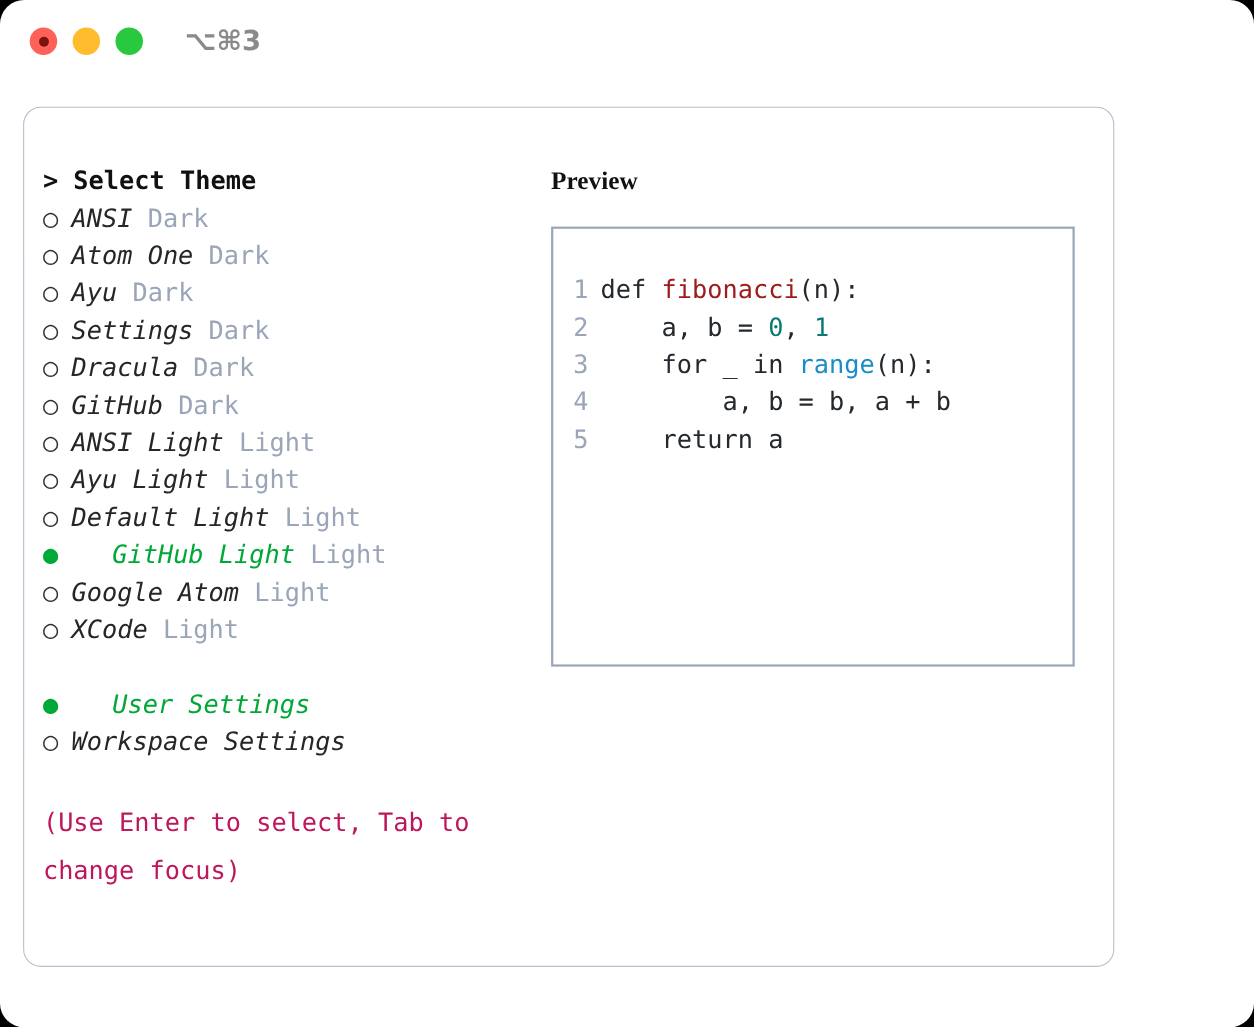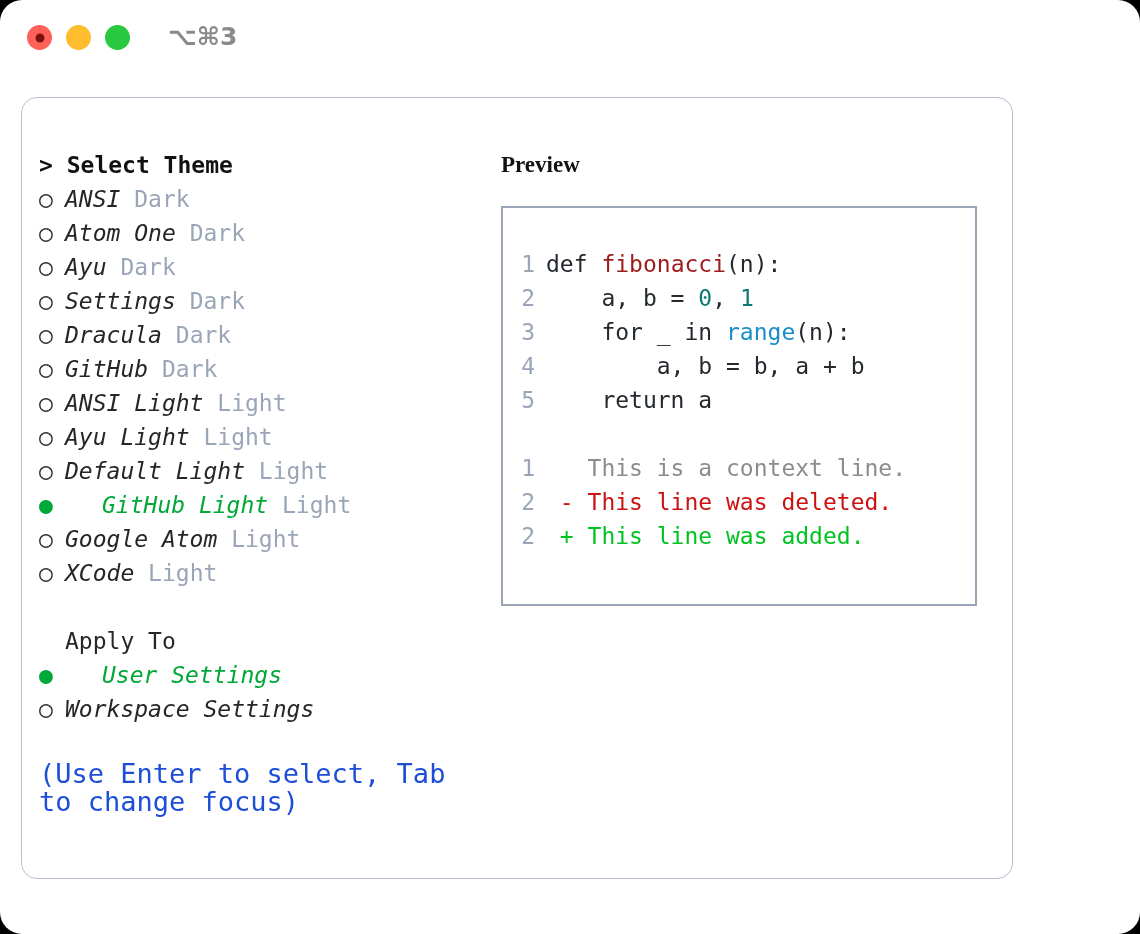--- a/index.html
+++ b/index.html
@@ -121,23 +121,23 @@
     font-size: 23px;
     line-height: 34px;
     height: 34px;
     color: #262626;
     white-space: pre;
     padding-left: 26px;
   }
   .spacer-row { height: 34px; }
 
   .hint {
-    font-size: 27px;
-    line-height: 28px;
-    color: #1d4ed8;
+    font-size: 23px;
+    line-height: 44px;
+    color: #be185d;
     width: 420px;
     white-space: normal;
     word-spacing: 0px;
   }
 
   
   .right-col {
     position: absolute;
     left: 479px;
     top: 50px;
@@ -223,21 +223,20 @@
           <div class="list-row"><span class="marker">○</span><span class="row-label">ANSI Light</span><span class="tag"> Light</span></div>
           <div class="list-row"><span class="marker">○</span><span class="row-label">Ayu Light</span><span class="tag"> Light</span></div>
           <div class="list-row"><span class="marker">○</span><span class="row-label">Default Light</span><span class="tag"> Light</span></div>
           <div class="list-row selected"><span class="marker on">●</span><span class="row-label">GitHub Light</span><span class="tag"> Light</span></div>
           <div class="list-row"><span class="marker">○</span><span class="row-label">Google Atom</span><span class="tag"> Light</span></div>
           <div class="list-row"><span class="marker">○</span><span class="row-label">XCode</span><span class="tag"> Light</span></div>
         </div>
 
       <div class="spacer-row"></div>
 
-      <div class="subhead">Apply To</div>
 
       <div id="apply-list">
           <div class="list-row selected"><span class="marker on">●</span><span class="row-label">User Settings</span></div>
           <div class="list-row"><span class="marker">○</span><span class="row-label">Workspace Settings</span></div>
         </div>
 
       <div class="spacer-row"></div>
 
       <div class="hint">(Use Enter to select, Tab to change focus)</div>
     </div>
@@ -248,23 +247,18 @@
       <div class="code-box">
         <div class="code-inner">
           <div id="code-lines">
               <div class="code-line"><span class="ln">1</span><span class="tok-kw">def </span><span class="tok-fn">fibonacci</span><span class="tok-plain">(n):</span></div>
               <div class="code-line"><span class="ln">2</span><span class="tok-plain">    a, b = </span><span class="tok-num">0</span><span class="tok-plain">, </span><span class="tok-num">1</span></div>
               <div class="code-line"><span class="ln">3</span><span class="tok-kw">    for _ in </span><span class="tok-call">range</span><span class="tok-plain">(n):</span></div>
               <div class="code-line"><span class="ln">4</span><span class="tok-plain">        a, b = b, a + b</span></div>
               <div class="code-line"><span class="ln">5</span><span class="tok-kw">    return a</span></div>
             </div>
           <div class="blank-line"></div>
-          <div id="diff-lines">
-              <div class="code-line"><span class="ln">1</span><span class="diff-ctx">   This is a context line.</span></div>
-              <div class="code-line"><span class="ln">2</span><span class="diff-del"> - This line was deleted.</span></div>
-              <div class="code-line"><span class="ln">2</span><span class="diff-add"> + This line was added.</span></div>
-            </div>
         </div>
       </div>
     </div>
 
   </div>
 </div>
 
 </body></html>

